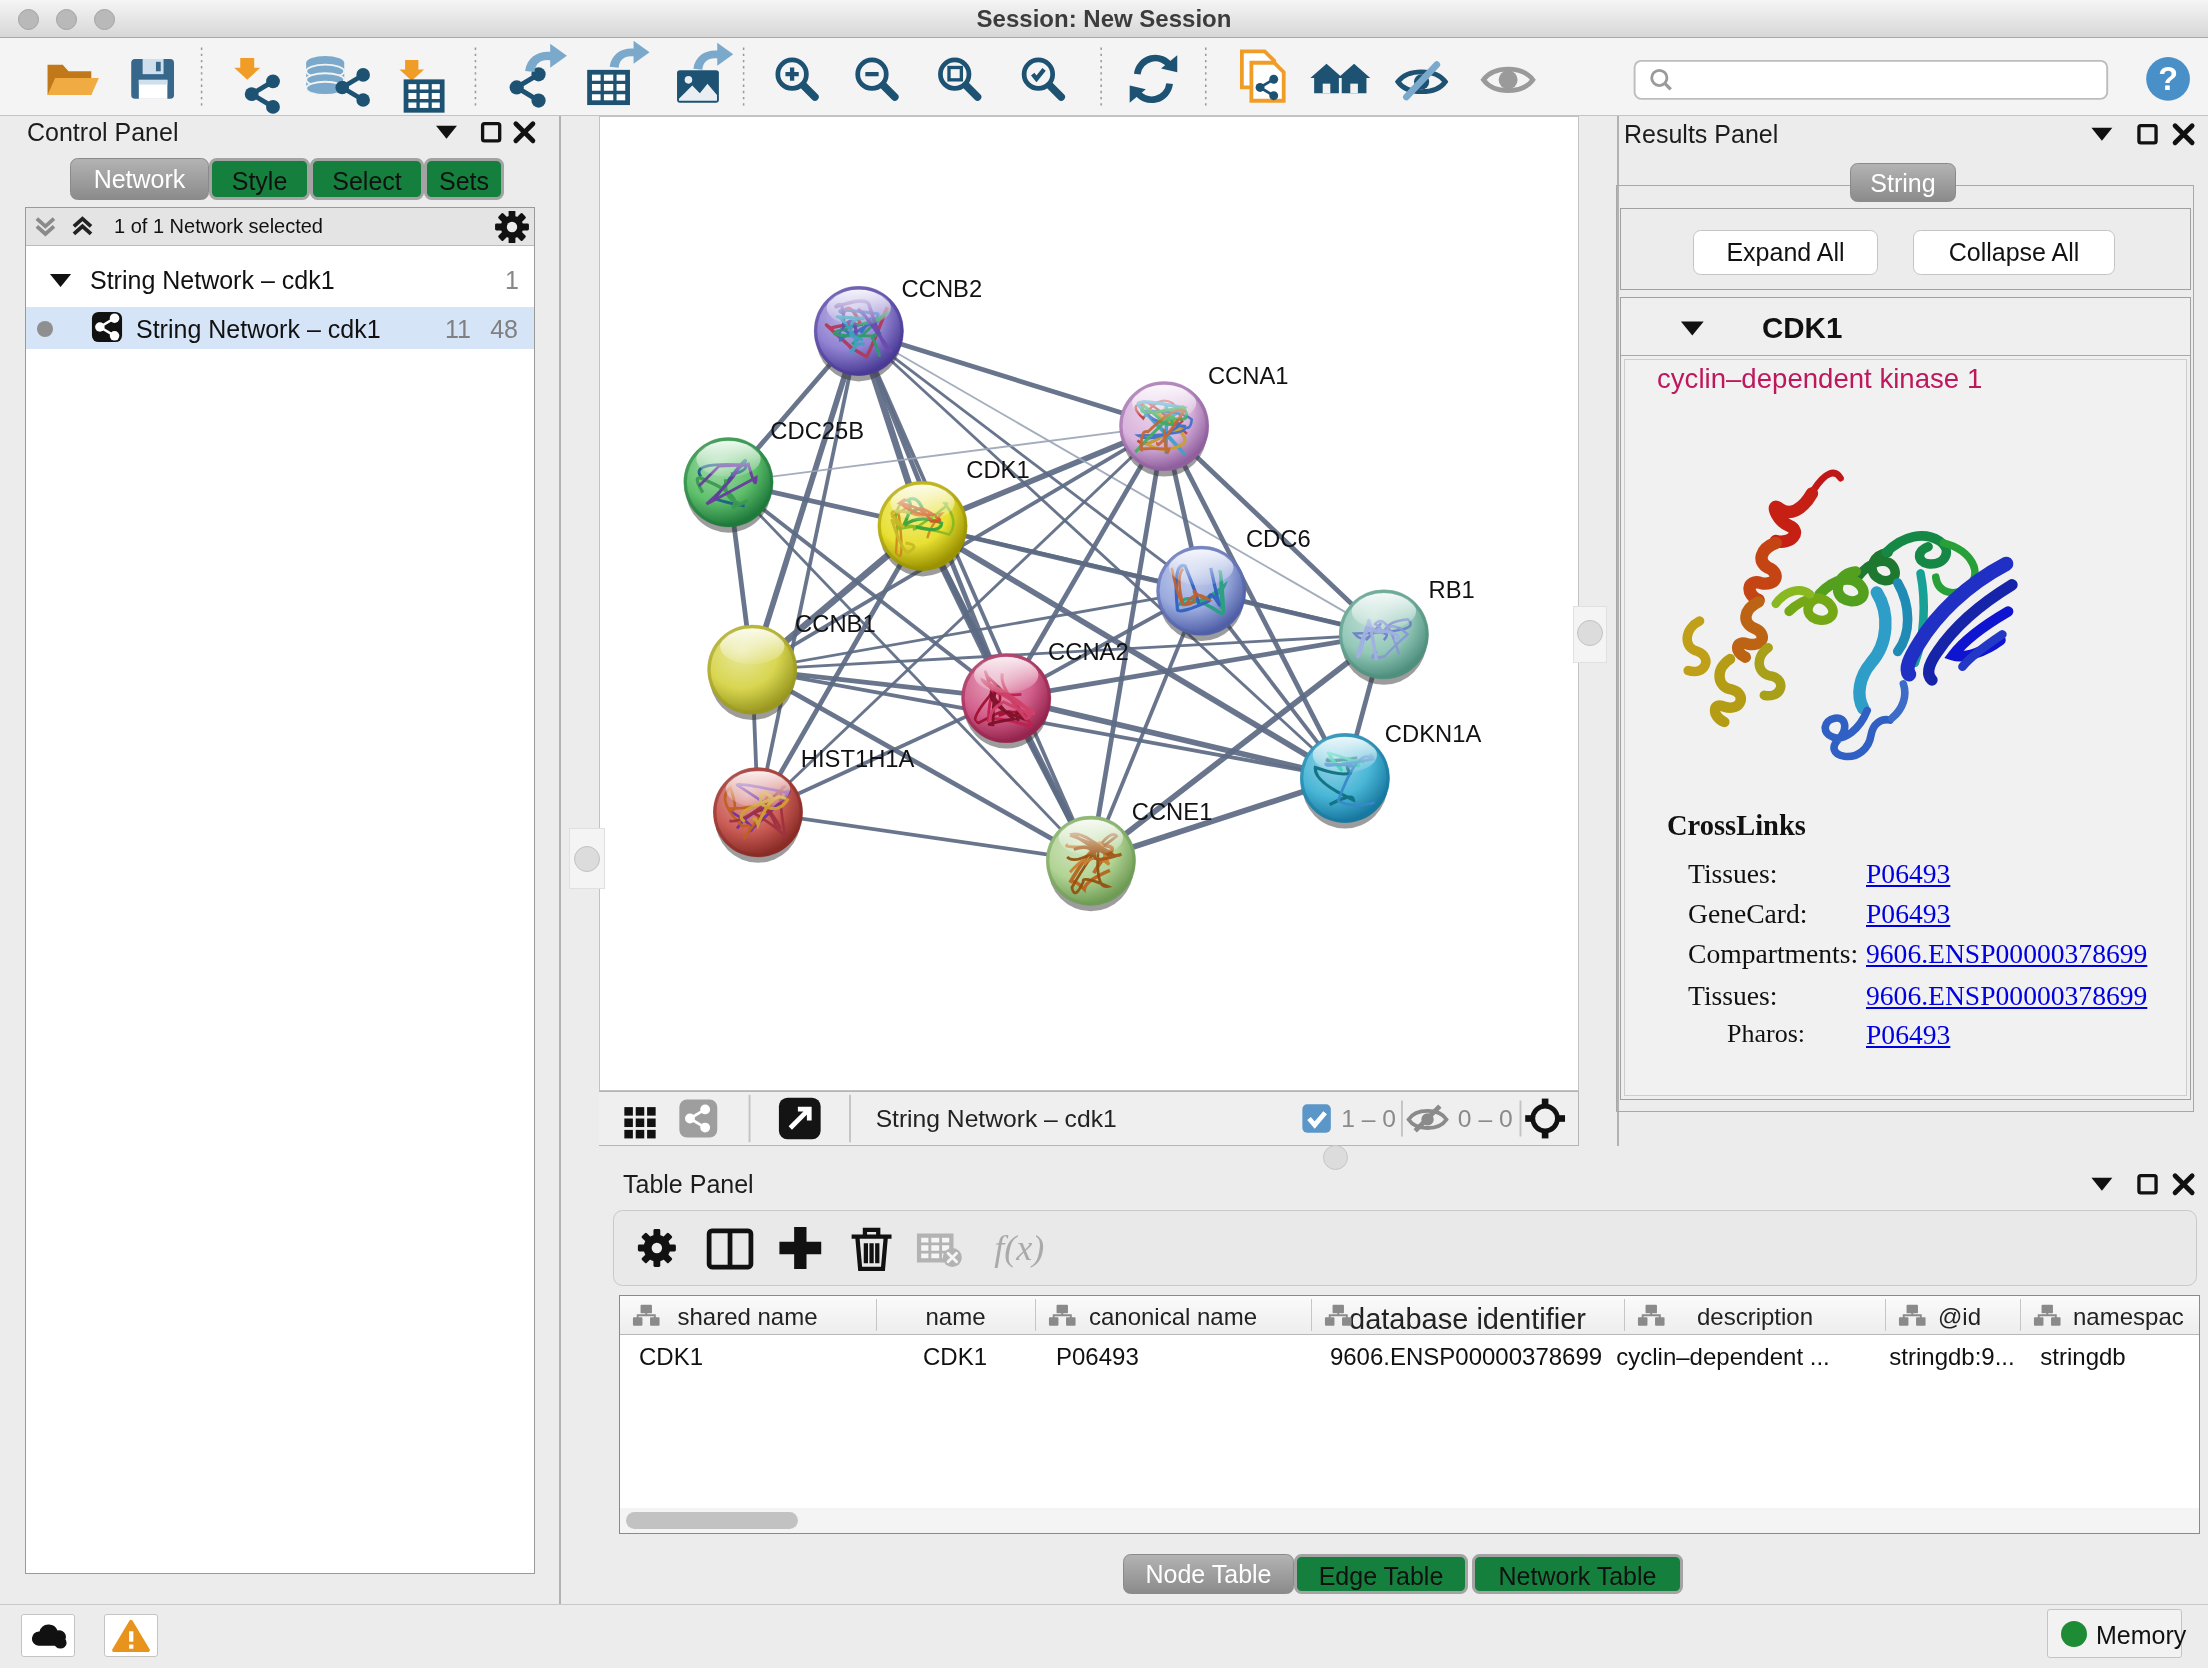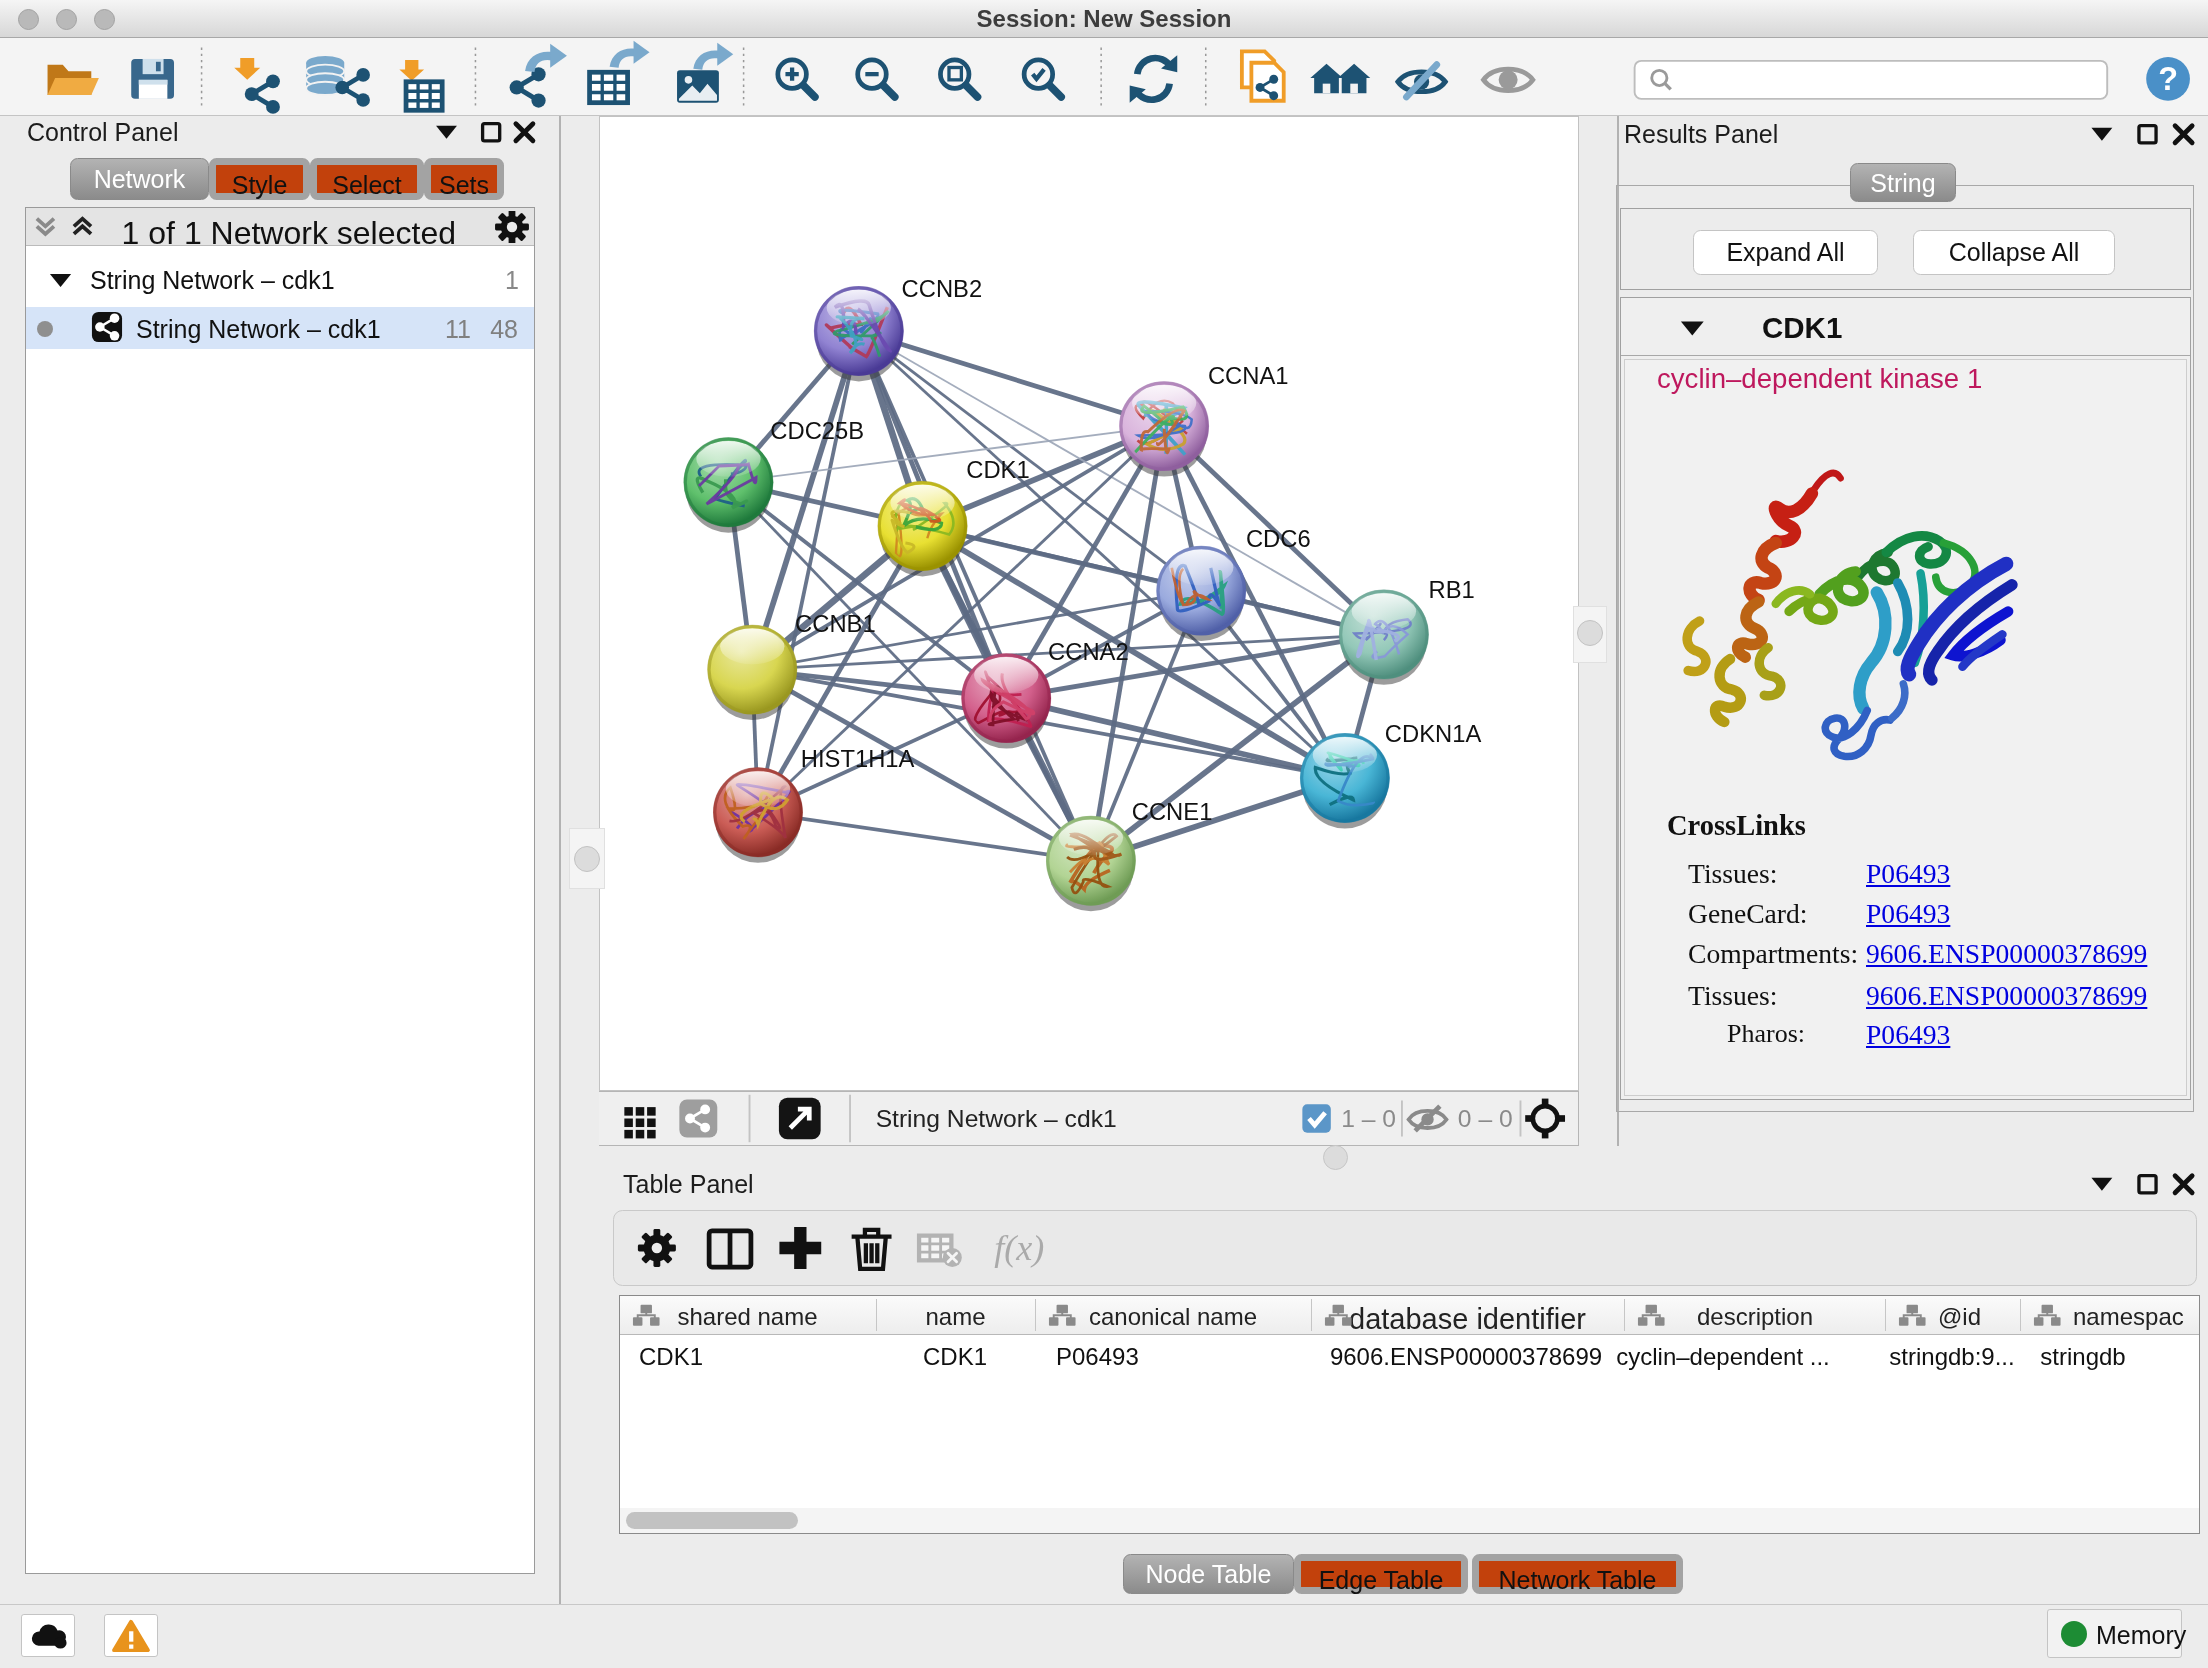--- a/index.html
+++ b/index.html
@@ -1,20 +1,20 @@
 <!DOCTYPE html>
 <html style="font-size:15px"><head><meta charset="utf-8"><style>
 * { margin:0; padding:0; box-sizing:border-box; }
 html,body { width:2208px; height:1668px; }
 body { position:relative; font-family:"Liberation Sans", sans-serif; background:#ececec; overflow:hidden; }
 .abs { position:absolute; }
 .panel-title { font-size:25px; color:#1c1c1c; }
 svg { display:block; }
 .tab { position:absolute; border-radius:7.6px; text-align:center; font-size:25px; color:#111;
-       background:#c2410c; border:7px solid #a3a3a3; }
+       background:#15803d; border:3px solid #a3a3a3; }
 .tab.sel { background:linear-gradient(#b3b3b3,#8b8b8b); color:#fff; border:1px solid #8a8a8a; }
 .btn { position:absolute; border-radius:7.6px; background:#fff; border:1.4px solid #c4c4c4;
        text-align:center; font-size:25px; color:#111; }
 </style></head><body>
 <div class="abs" style="left:0;top:0;width:2208px;height:38px;background:linear-gradient(#f5f5f5,#d7d7d7);border-bottom:1px solid #a8a8a8;"></div>
 <div class="abs" style="left:18px;top:8.6px;width:21px;height:21px;border-radius:50%;background:#b9b9b9;border:1px solid #a2a2a2;"></div>
 <div class="abs" style="left:56px;top:8.6px;width:21px;height:21px;border-radius:50%;background:#b9b9b9;border:1px solid #a2a2a2;"></div>
 <div class="abs" style="left:94px;top:8.6px;width:21px;height:21px;border-radius:50%;background:#b9b9b9;border:1px solid #a2a2a2;"></div>
 <div class="abs" style="left:0;top:4.8px;width:2208px;text-align:center;font-size:24px;font-weight:bold;color:#3c3c3c;">Session: New Session</div>
 <div class="abs" style="left:0;top:38px;width:2208px;height:78px;background:#f4f4f4;border-bottom:1px solid #c4c4c4;"></div>
@@ -182,21 +182,21 @@
 <svg class="abs" style="left:28.5px;top:213px" width="86" height="28.5" viewBox="0 0 90 30">
     <g fill="none" stroke="#8a8a8a" stroke-width="4">
       <path d="M 8 6 l 9 8 l 9 -8"></path>
       <path d="M 8 14 l 9 8 l 9 -8"></path>
     </g>
     <g fill="none" stroke="#222" stroke-width="4">
       <path d="M 47 14 l 9 -8 l 9 8"></path>
       <path d="M 47 22 l 9 -8 l 9 8"></path>
     </g>
   </svg>
-<div class="abs" style="left:114px;top:215px;width:342px;text-align:right;font-size:32px;color:#111;">1 of 1 Network selected</div>
+<div class="abs" style="left:114px;top:215px;width:342px;text-align:left;font-size:20px;color:#111;">1 of 1 Network selected</div>
 <svg class="abs" style="left:495px;top:211px" width="34" height="32" viewBox="0 0 36 34">
     <g>
       <rect x="14.4" y="-1" width="7.2" height="9" rx="1.5" transform="rotate(0 18 17)" fill="#111"></rect>
       <rect x="14.4" y="-1" width="7.2" height="9" rx="1.5" transform="rotate(45 18 17)" fill="#111"></rect>
       <rect x="14.4" y="-1" width="7.2" height="9" rx="1.5" transform="rotate(90 18 17)" fill="#111"></rect>
       <rect x="14.4" y="-1" width="7.2" height="9" rx="1.5" transform="rotate(135 18 17)" fill="#111"></rect>
       <rect x="14.4" y="-1" width="7.2" height="9" rx="1.5" transform="rotate(180 18 17)" fill="#111"></rect>
       <rect x="14.4" y="-1" width="7.2" height="9" rx="1.5" transform="rotate(225 18 17)" fill="#111"></rect>
       <rect x="14.4" y="-1" width="7.2" height="9" rx="1.5" transform="rotate(270 18 17)" fill="#111"></rect>
       <rect x="14.4" y="-1" width="7.2" height="9" rx="1.5" transform="rotate(315 18 17)" fill="#111"></rect>

